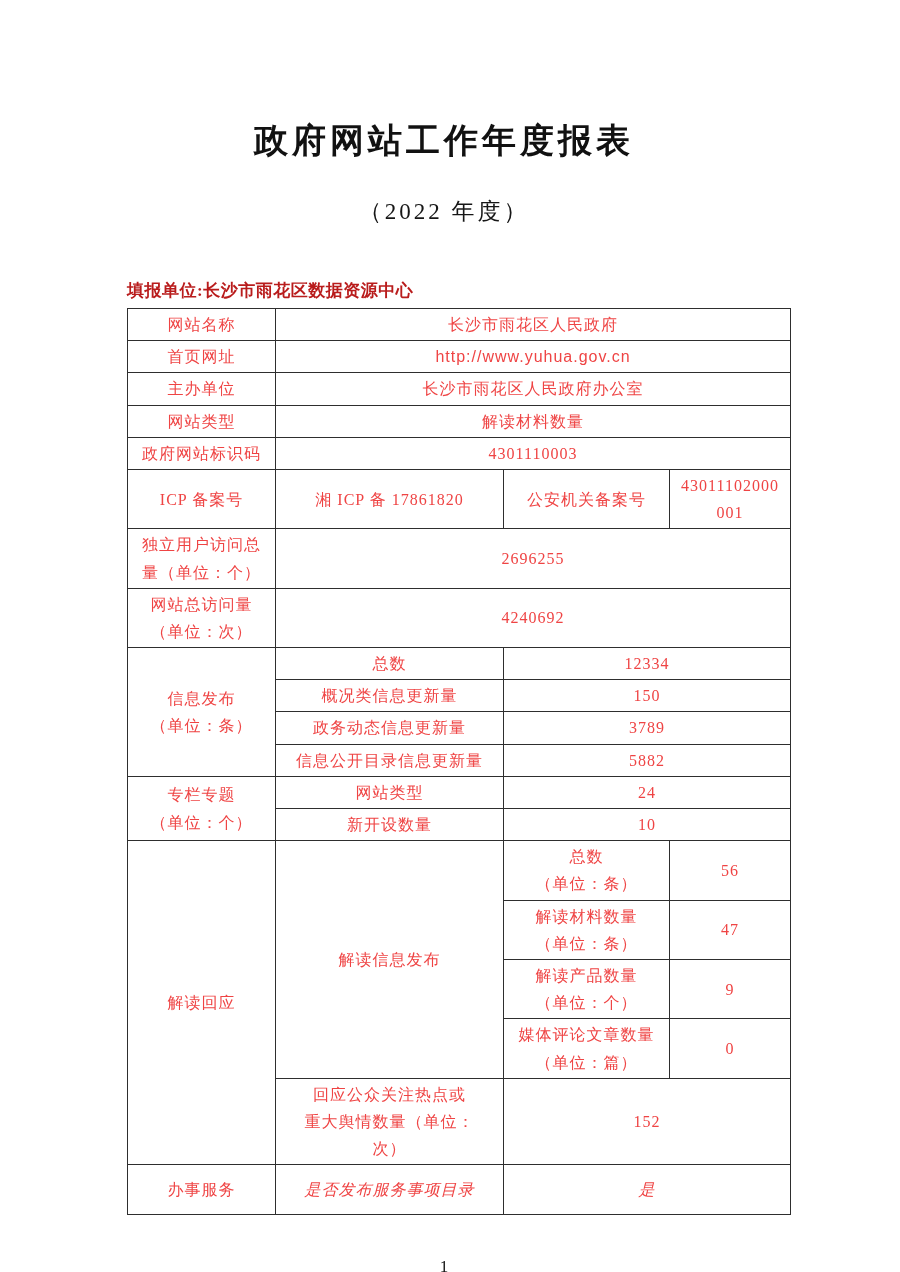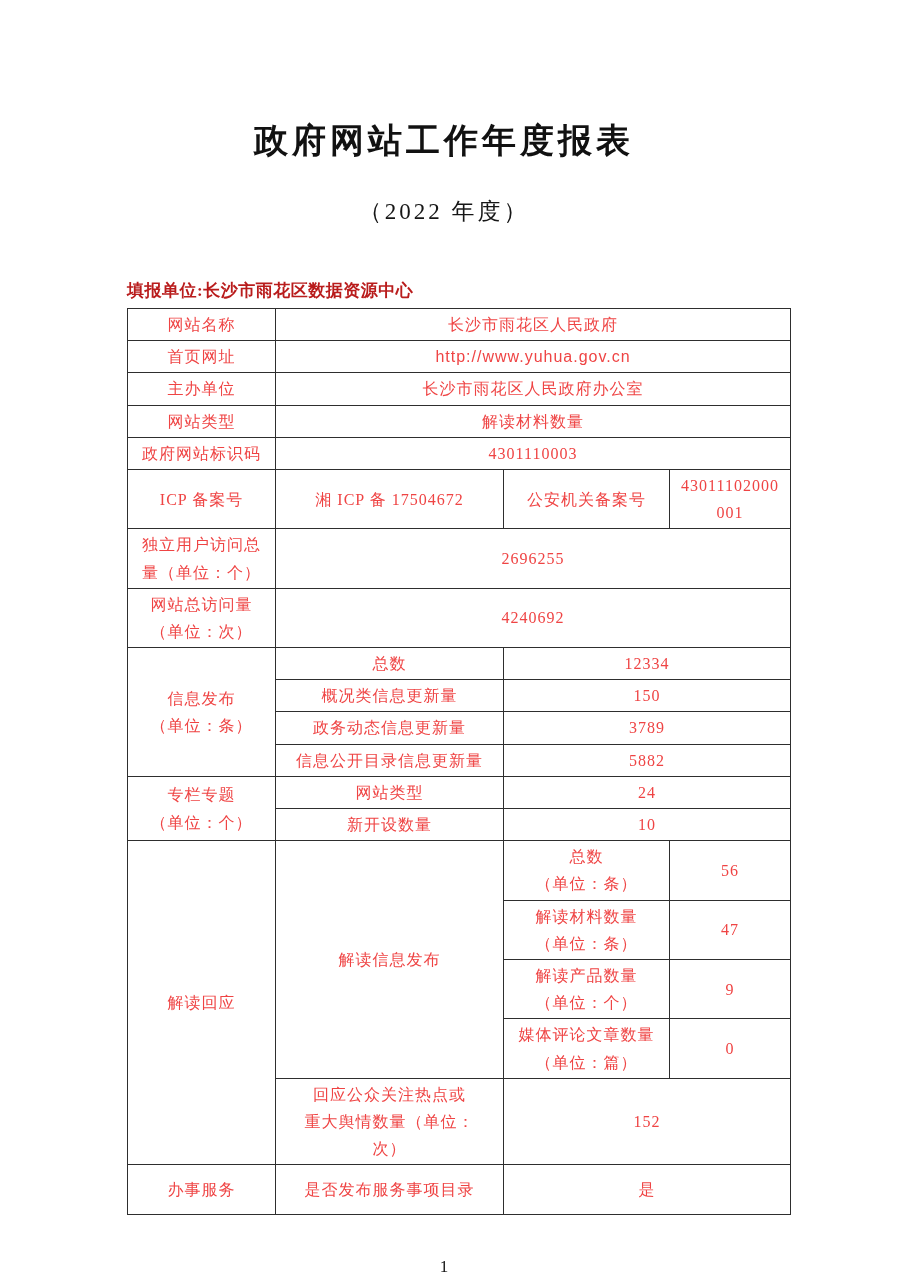--- a/index.html
+++ b/index.html
@@ -61,21 +61,21 @@
     box-sizing: border-box;
   }
   td.val { font-size: 17px; letter-spacing: 1px; }
   td.mono { font-family: Liberation Sans, sans-serif; font-size: 16px; letter-spacing: 0; }
   tr.r31 { height: 31px; }
   tr.r57 { height: 57px; font-family: Liberation Serif, serif; }
   tr.r55 { height: 55px; }
   tr.r52 { height: 52px; }
   tr.r78 { height: 78px; }
   tr.r50 { height: 50px; }
-  td.vtop    { vertical-align: top; padding-top: 6px; }
+  td.vtop    { vertical-align: top; padding-top: 6px; font-style: italic; }
   td.vbottom { vertical-align: bottom; padding-bottom: 4px; }
   .page-number {
     margin-top: 42px;
     text-align: center;
     font-size: 17px;
     color: #161616;
   }
 </style>
 </head>
 <body>
@@ -116,21 +116,21 @@
       <td colspan="3" class="val">解读材料数量</td>
     </tr>
 
     <tr class="r31">
       <td>政府网站标识码</td>
       <td colspan="3" class="val">4301110003</td>
     </tr>
 
     <tr class="r57">
       <td>ICP 备案号</td>
-      <td class="val">湘 ICP 备 17504672</td>
+      <td class="val">湘 ICP 备 17861820</td>
       <td>公安机关备案号</td>
       <td class="val">43011102000
 001</td>
     </tr>
 
     <tr class="r55">
       <td>独立用户访问总
 量（单位：个）</td>
       <td colspan="3" class="val">2696255</td>
     </tr>

